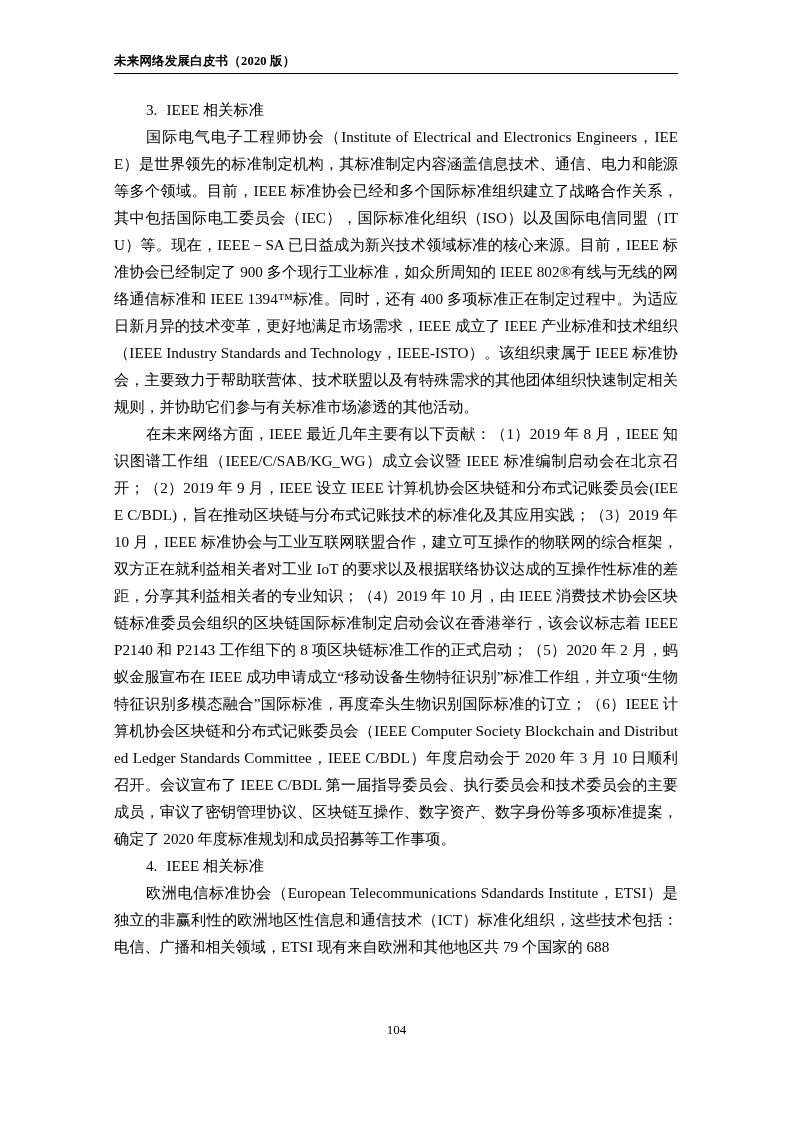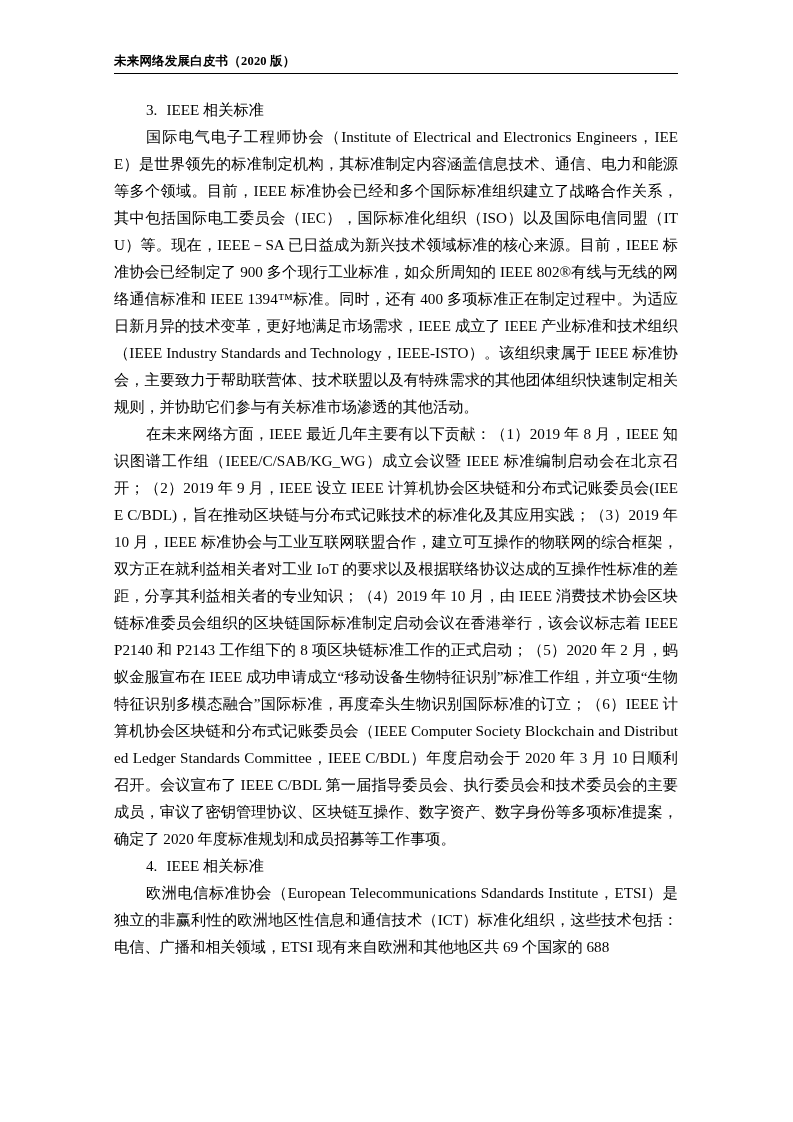--- a/index.html
+++ b/index.html
@@ -86,18 +86,19 @@
   <div class="body-block">
 
     <p class="heading"><span class="num-label">3.</span><span>IEEE 相关标准</span></p>
 
     <p class="para">国际电气电子工程师协会（Institute of Electrical and Electronics Engineers，IEEE）是世界领先的标准制定机构，其标准制定内容涵盖信息技术、通信、电力和能源等多个领域。目前，IEEE 标准协会已经和多个国际标准组织建立了战略合作关系，其中包括国际电工委员会（IEC），国际标准化组织（ISO）以及国际电信同盟（ITU）等。现在，IEEE－SA 已日益成为新兴技术领域标准的核心来源。目前，IEEE 标准协会已经制定了 900 多个现行工业标准，如众所周知的 IEEE 802®有线与无线的网络通信标准和 IEEE 1394™标准。同时，还有 400 多项标准正在制定过程中。为适应日新月异的技术变革，更好地满足市场需求，IEEE 成立了 IEEE 产业标准和技术组织（IEEE Industry Standards and Technology，IEEE-ISTO）。该组织隶属于 IEEE 标准协会，主要致力于帮助联营体、技术联盟以及有特殊需求的其他团体组织快速制定相关规则，并协助它们参与有关标准市场渗透的其他活动。</p>
 
     <p class="para">在未来网络方面，IEEE 最近几年主要有以下贡献：（1）2019 年 8 月，IEEE 知识图谱工作组（IEEE/C/SAB/KG_WG）成立会议暨 IEEE 标准编制启动会在北京召开；（2）2019 年 9 月，IEEE 设立 IEEE 计算机协会区块链和分布式记账委员会(IEEE C/BDL)，旨在推动区块链与分布式记账技术的标准化及其应用实践；（3）2019 年 10 月，IEEE 标准协会与工业互联网联盟合作，建立可互操作的物联网的综合框架，双方正在就利益相关者对工业 IoT 的要求以及根据联络协议达成的互操作性标准的差距，分享其利益相关者的专业知识；（4）2019 年 10 月，由 IEEE 消费技术协会区块链标准委员会组织的区块链国际标准制定启动会议在香港举行，该会议标志着 IEEE P2140 和 P2143 工作组下的 8 项区块链标准工作的正式启动；（5）2020 年 2 月，蚂蚁金服宣布在 IEEE 成功申请成立“移动设备生物特征识别”标准工作组，并立项“生物特征识别多模态融合”国际标准，再度牵头生物识别国际标准的订立；（6）IEEE 计算机协会区块链和分布式记账委员会（IEEE Computer Society Blockchain and Distributed Ledger Standards Committee，IEEE C/BDL）年度启动会于 2020 年 3 月 10 日顺利召开。会议宣布了 IEEE C/BDL 第一届指导委员会、执行委员会和技术委员会的主要成员，审议了密钥管理协议、区块链互操作、数字资产、数字身份等多项标准提案，确定了 2020 年度标准规划和成员招募等工作事项。</p>
 
     <p class="heading"><span class="num-label">4.</span><span>IEEE 相关标准</span></p>
 
-    <p class="para">欧洲电信标准协会（European Telecommunications Sdandards Institute，ETSI）是独立的非赢利性的欧洲地区性信息和通信技术（ICT）标准化组织，这些技术包括：电信、广播和相关领域，ETSI 现有来自欧洲和其他地区共 69 个国家的 688</p>
+    <p class="para">欧洲电信标准协会（European Telecommunications Sdandards Institute，ETSI）是独立的非赢利性的欧洲地区性信息和通信技术（ICT）标准化组织，这些技术包括：电信、广播和相关领域，ETSI 现有来自欧洲和其他地区共 79 个国家的 688</p>
 
   </div>
 
+  <div class="footer">104</div>
 
 </div>
 
 </body></html>

